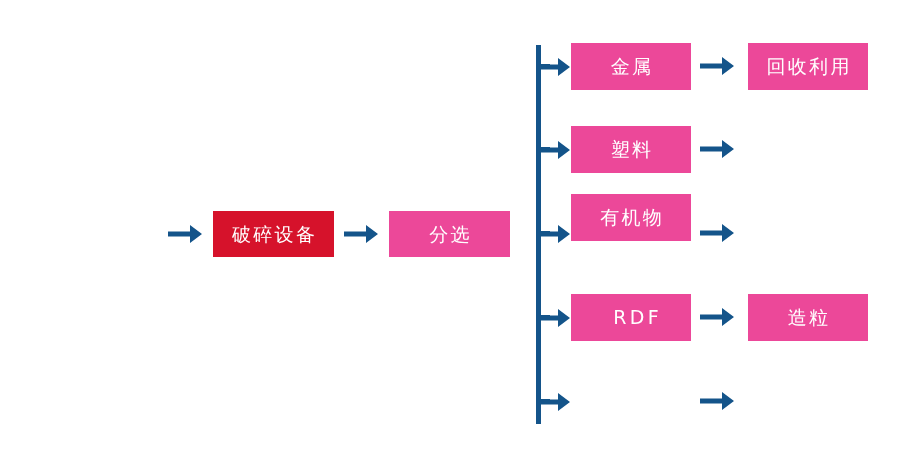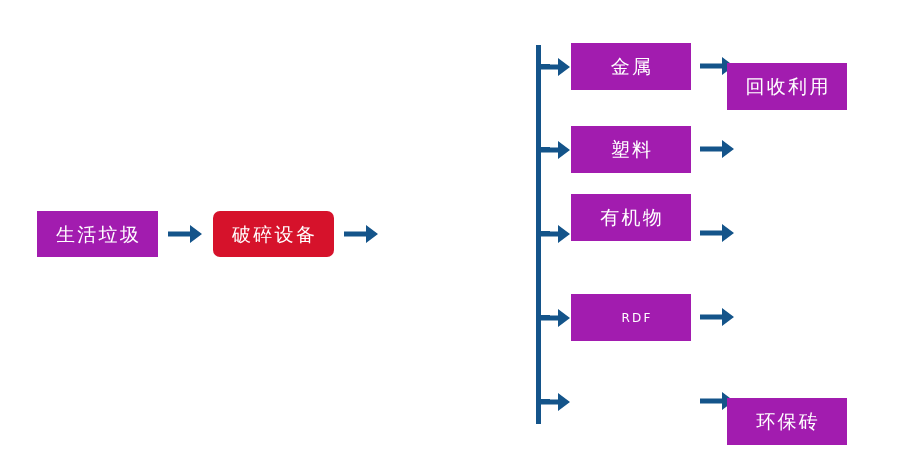--- a/index.html
+++ b/index.html
@@ -25,49 +25,49 @@
     display: flex;
     align-items: center;
     justify-content: center;
     color: #ffffff;
     letter-spacing: 0.12em;
     text-indent: 0.12em;
     line-height: 1;
     white-space: nowrap;
     box-sizing: border-box;
   }
-  .node.blue { background: #a21caf; }
+  .node.blue { background: #ec4899; }
   .node.red  { background: #d6122b; }
 
   .node.main {
     width: 121px;
     height: 46px;
     top: 211px;
     font-size: 19px;
   }
   .node.branch {
     width: 120px;
     height: 47px;
     font-size: 19px;
   }
   .node.latin {
     letter-spacing: 0.18em;
     text-indent: 0.18em;
-    font-size: 12px;
+    font-size: 19px;
     padding-left: 10px;
   }
 
   
   #node-waste   { left: 37px; }
-  #node-crusher { left: 213px; border-radius: 7px; }
+  #node-crusher { left: 213px; }
   #node-sort    { left: 389px; }
 
   
   .col-mid   { left: 571px; }
-  .col-right { left: 727px; margin-top: 20px; }
+  .col-right { left: 748px; }
 
   
   #trunk {
     position: absolute;
     left: 536px;
     top: 45px;
     width: 5px;
     height: 379px;
     background: #14548a;
   }
@@ -94,36 +94,36 @@
     width: 14px;
     height: 5px;
     background: #14548a;
   }
 </style>
 </head>
 <body>
 
 <div id="flowchart">
 
-  <div class="node main blue" id="node-waste">生活垃圾</div>
 
   <div class="arrow main-arrow" id="arrow-main-1">
     <svg viewBox="0 0 34 26" xmlns="http://www.w3.org/2000/svg">
       <path d="M0 10.5 H22 V4 L34 13 L22 22 V15.5 H0 Z" fill="#14548a"></path>
     </svg>
   </div>
 
   <div class="node main red" id="node-crusher">破碎设备</div>
 
   <div class="arrow main-arrow" id="arrow-main-2">
     <svg viewBox="0 0 34 26" xmlns="http://www.w3.org/2000/svg">
       <path d="M0 10.5 H22 V4 L34 13 L22 22 V15.5 H0 Z" fill="#14548a"></path>
     </svg>
   </div>
 
+  <div class="node main blue" id="node-sort">分选</div>
 
   <div id="trunk"></div>
 
   <div class="stub" style="top:64px"></div>
   <div class="arrow branch-in" style="top:54px">
     <svg viewBox="0 0 30 26" xmlns="http://www.w3.org/2000/svg">
       <path d="M0 10.5 H18 V4 L30 13 L18 22 V15.5 H0 Z" fill="#14548a"></path>
     </svg>
   </div>
   <div class="node branch blue col-mid" style="top:43px">金属</div>
@@ -165,27 +165,27 @@
     <svg viewBox="0 0 30 26" xmlns="http://www.w3.org/2000/svg">
       <path d="M0 10.5 H18 V4 L30 13 L18 22 V15.5 H0 Z" fill="#14548a"></path>
     </svg>
   </div>
   <div class="node branch blue col-mid latin" style="top:294px">RDF</div>
   <div class="arrow branch-mid" style="top:304px">
     <svg viewBox="0 0 34 26" xmlns="http://www.w3.org/2000/svg">
       <path d="M0 10.5 H22 V4 L34 13 L22 22 V15.5 H0 Z" fill="#14548a"></path>
     </svg>
   </div>
+  <div class="node branch blue col-right" style="top:294px">造粒</div>
 
   <div class="stub" style="top:399px"></div>
   <div class="arrow branch-in" style="top:389px">
     <svg viewBox="0 0 30 26" xmlns="http://www.w3.org/2000/svg">
       <path d="M0 10.5 H18 V4 L30 13 L18 22 V15.5 H0 Z" fill="#14548a"></path>
     </svg>
   </div>
   <div class="arrow branch-mid" style="top:388px">
     <svg viewBox="0 0 34 26" xmlns="http://www.w3.org/2000/svg">
       <path d="M0 10.5 H22 V4 L34 13 L22 22 V15.5 H0 Z" fill="#14548a"></path>
     </svg>
   </div>
-  <div class="node branch blue col-right" style="top:378px">环保砖</div>
 
 </div>
 
 </body></html>

